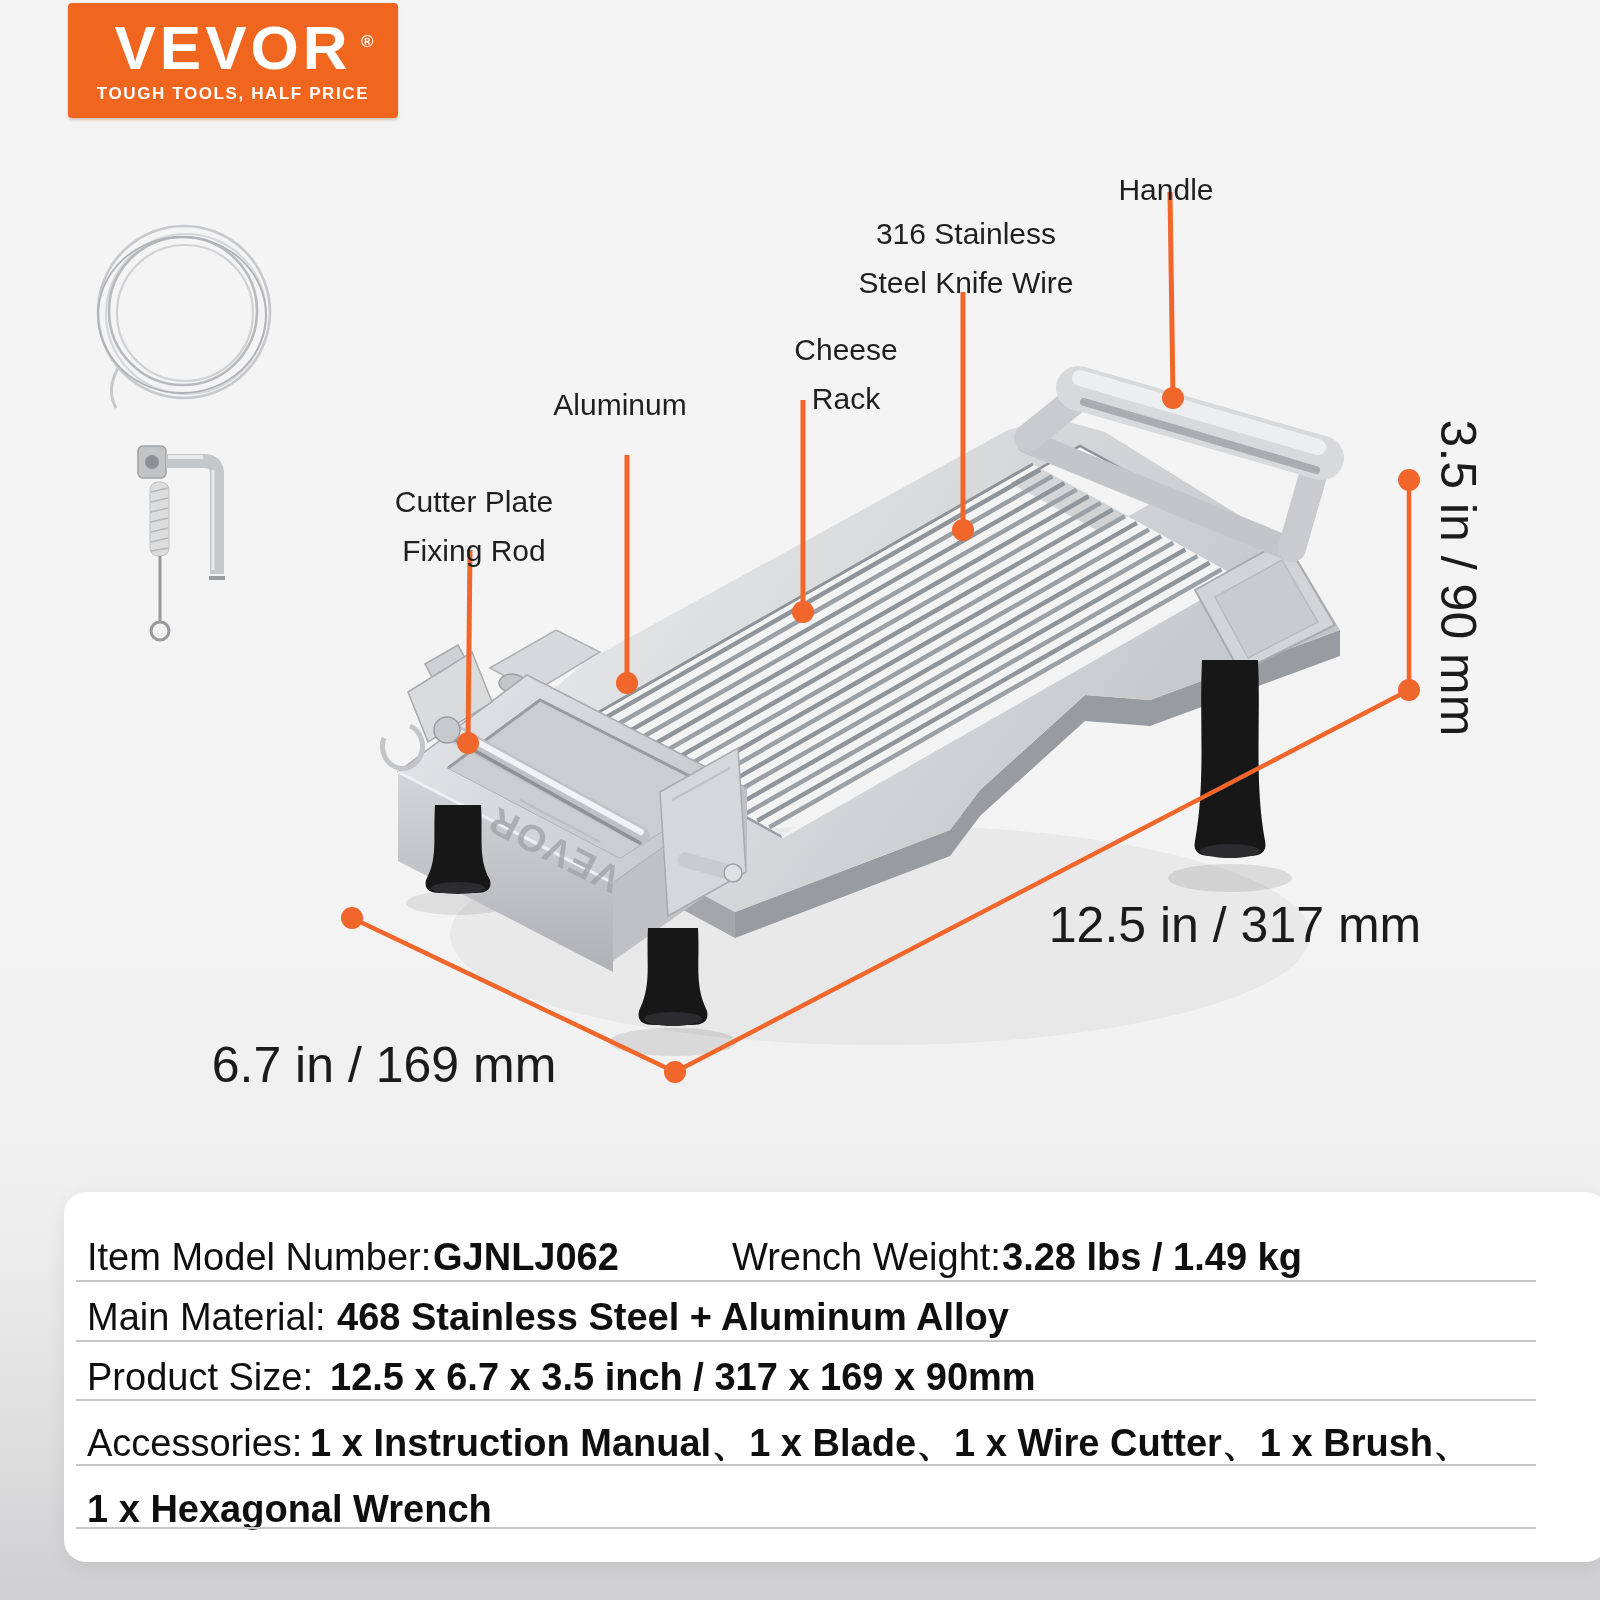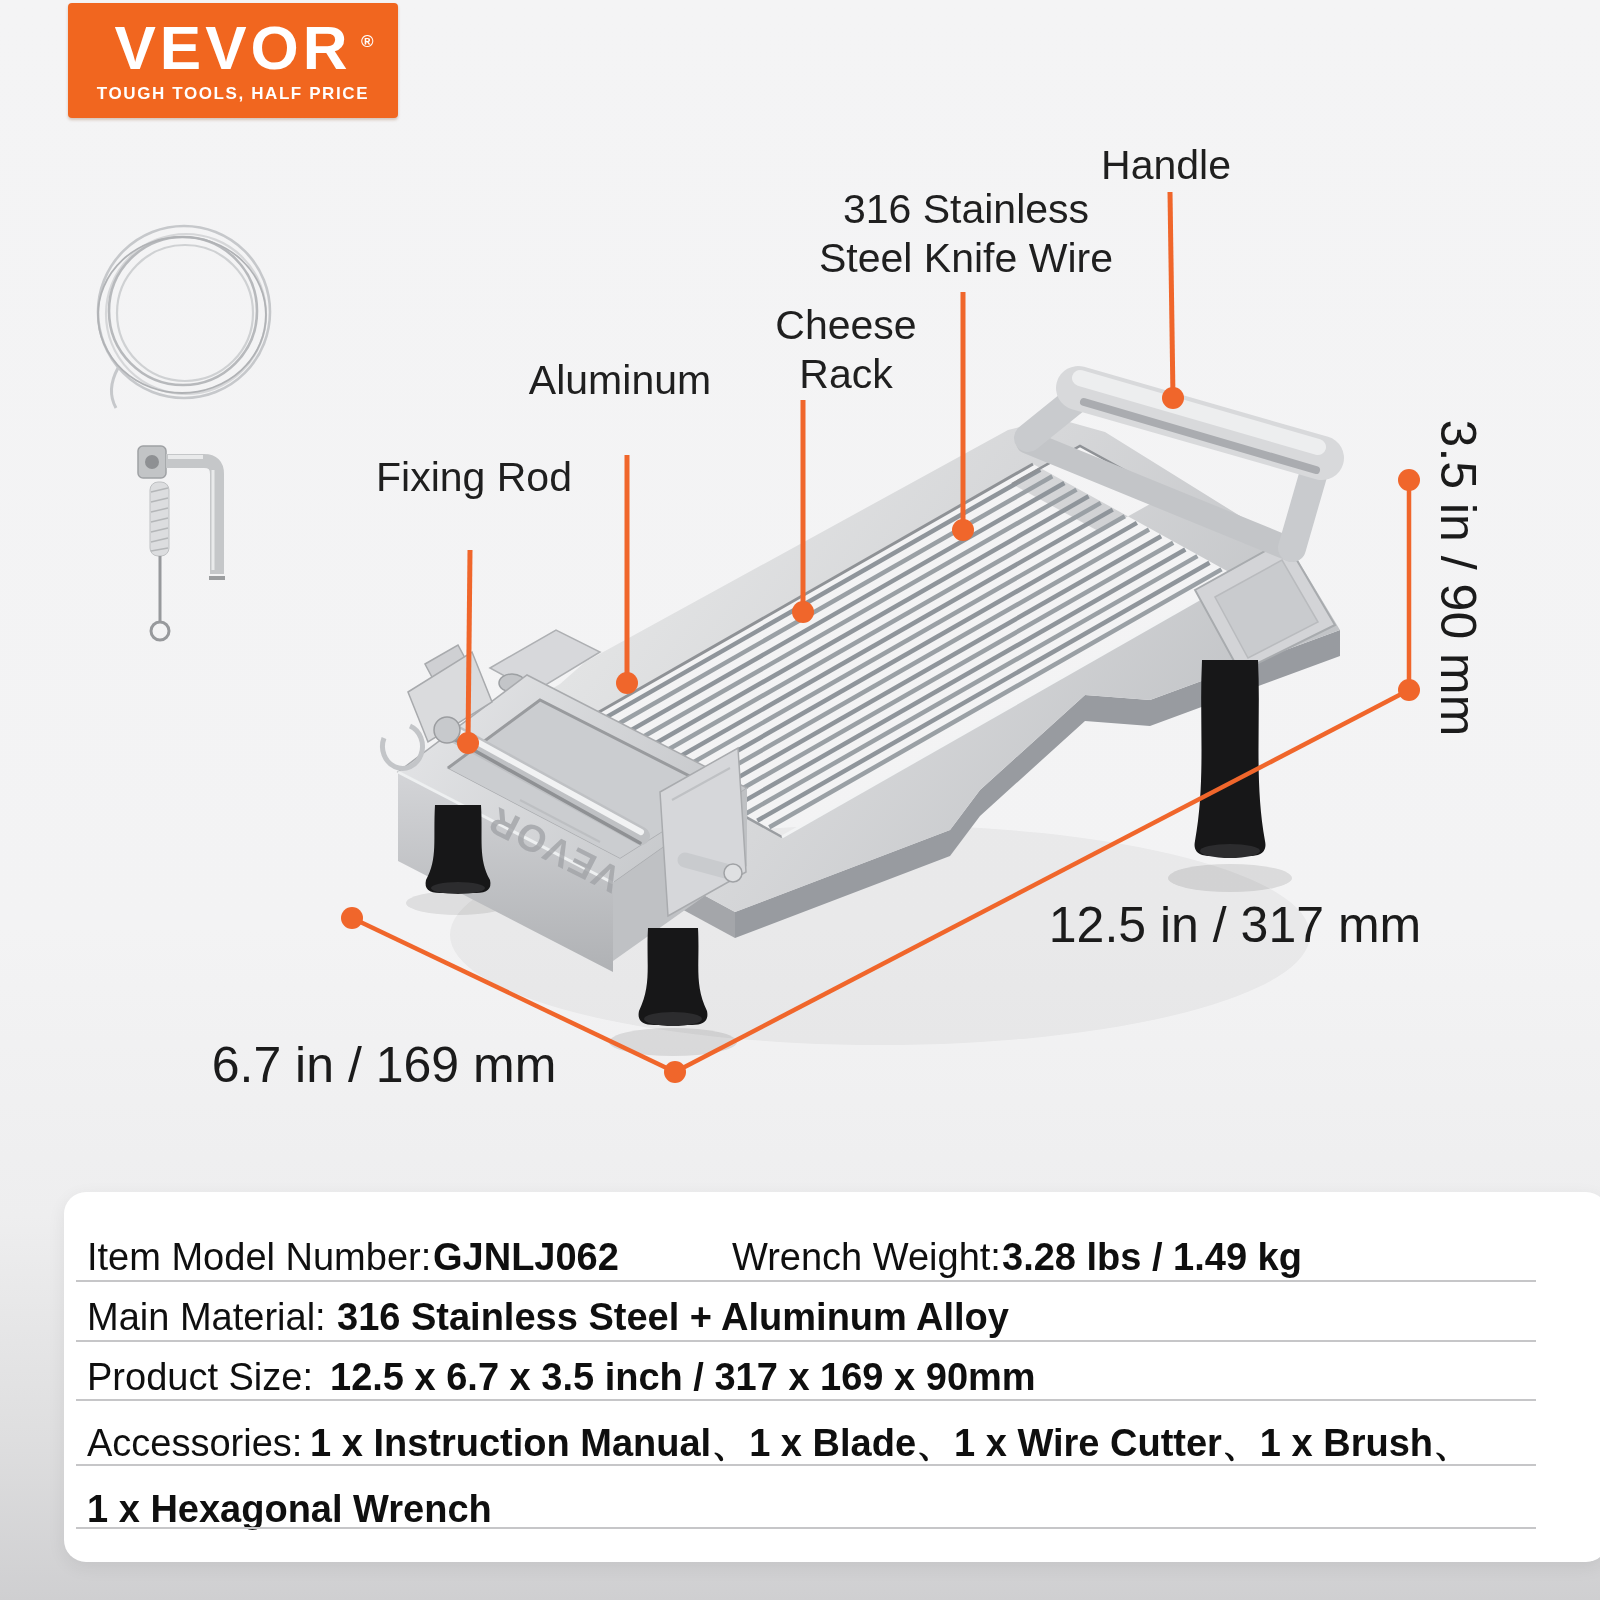--- a/index.html
+++ b/index.html
@@ -8,21 +8,21 @@
     background:linear-gradient(180deg,#f4f4f5 0%,#f3f3f4 58%,#eeeeef 76%,#dededf 90%,#cfcfd1 100%);}
   .abs{position:absolute;}
   
   #logo{left:68px;top:3px;width:330px;height:115px;background:#F1661F;border-radius:4px;
         display:flex;flex-direction:column;align-items:center;justify-content:center;
         box-shadow:0 2px 3px rgba(120,50,0,.25);}
   #logo .brand{color:#fff;font-weight:bold;font-size:62px;line-height:60px;letter-spacing:4px;position:relative;}
   #logo .reg{position:absolute;top:-6px;right:-22px;font-size:17px;font-weight:bold;letter-spacing:0;}
   #logo .tagline{color:#fff;font-weight:bold;font-size:17px;letter-spacing:1.6px;margin-top:6px;}
   
-  .callout{color:#1f1f1f;font-size:41px;line-height:49px;text-align:center;font-weight:400;}
+  .callout{color:#1f1f1f;font-size:30px;line-height:49px;text-align:center;font-weight:400;margin-top:24px;}
   
   .dim{color:#1b1b1b;font-size:50px;font-weight:400;text-align:center;white-space:nowrap;}
   #dim-height{left:1258px;top:549px;width:400px;transform:rotate(90deg);}
   
   #spec-card{left:64px;top:1192px;width:1544px;height:370px;background:#ffffff;border-radius:22px;
              box-shadow:0 5px 18px rgba(0,0,0,.07);}
   .divider{position:absolute;left:12px;width:1460px;height:2px;background:#c6c6c8;}
   .specrow{position:absolute;left:0;width:100%;height:46px;font-size:38px;line-height:46px;color:#0f0f0f;white-space:nowrap;}
   .specrow .lab{font-weight:400;position:absolute;}
   .specrow .val{font-weight:bold;position:absolute;}
@@ -219,38 +219,39 @@
     <div>Steel Knife Wire</div>
   </div>
   <div class="abs callout" style="left:696px;top:301px;width:300px;">
     <div>Cheese</div>
     <div>Rack</div>
   </div>
   <div class="abs callout" style="left:470px;top:356px;width:300px;">
     <div>Aluminum</div>
   </div>
   <div class="abs callout" style="left:324px;top:453px;width:300px;">
+    <div>Cutter Plate</div>
     <div>Fixing Rod</div>
   </div>
 
   <div id="dim-height" class="abs dim">3.5 in / 90 mm</div>
   <div class="abs dim" style="left:1035px;top:896px;width:400px;">12.5 in / 317 mm</div>
   <div class="abs dim" style="left:184px;top:1036px;width:400px;">6.7 in / 169 mm</div>
 
   <div id="spec-card" class="abs">
     <div class="specrow" style="top:42px;">
       <span class="lab" style="left:23px;">Item Model Number:</span>
       <span class="val" style="left:369px;">GJNLJ062</span>
       <span class="lab" style="left:668px;">Wrench Weight:</span>
       <span class="val" style="left:938px;">3.28 lbs / 1.49 kg</span>
     </div>
     <div class="divider" style="top:88px;"></div>
     <div class="specrow" style="top:102px;padding-left:8px;">
       <span class="lab" style="left:23px;">Main Material:</span>
-      <span class="val" style="left:273px;">316 Stainless Steel + Aluminum Alloy</span>
+      <span class="val" style="left:273px;">468 Stainless Steel + Aluminum Alloy</span>
     </div>
     <div class="divider" style="top:148px;"></div>
     <div class="specrow" style="top:162px;">
       <span class="lab" style="left:23px;">Product Size:</span>
       <span class="val" style="left:266px;">12.5 x 6.7 x 3.5 inch / 317 x 169 x 90mm</span>
     </div>
     <div class="divider" style="top:207px;"></div>
     <div class="specrow" style="top:228px;">
       <span class="lab" style="left:23px;">Accessories:</span>
       <span class="val" style="left:246px;">1 x Instruction Manual、1 x Blade、1 x Wire Cutter、1 x Brush、</span>

